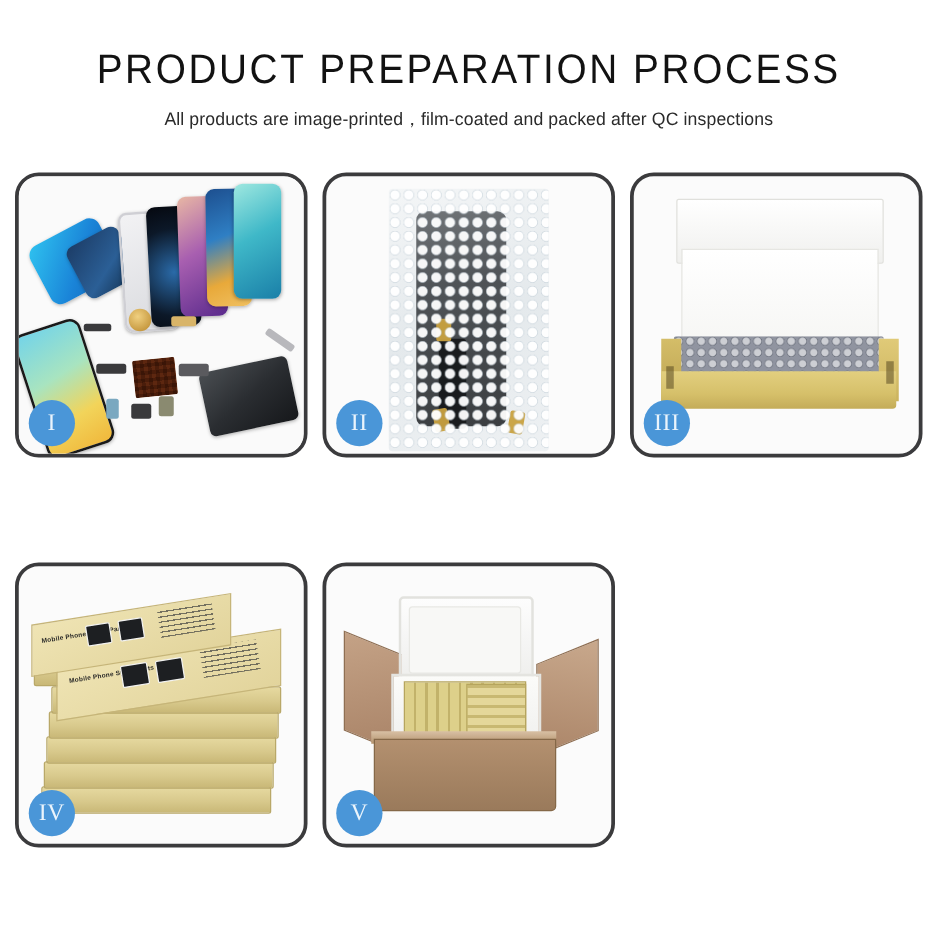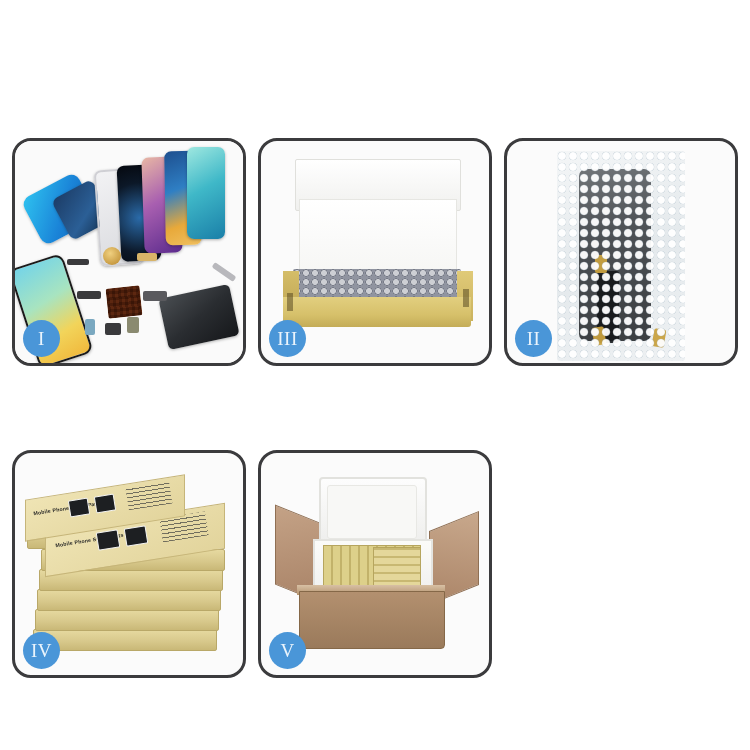--- a/index.html
+++ b/index.html
@@ -318,20 +318,24 @@
   }
   .vi-tape { position: absolute; background: rgba(140,110,80,0.55); }
   .vi-t1 { left: 40px; top: 98px; width: 20px; height: 22px; transform: skewY(11deg); }
   .vi-t2 { left: 44px; top: 158px; width: 18px; height: 16px; transform: skewY(11deg); }
 </style>
 </head>
 <body>
 
 <div class="page">
 
+  <div class="header">
+    <div class="main-title">PRODUCT PREPARATION PROCESS</div>
+    <div class="sub-title">All products are image-printed，film-coated and packed after QC inspections</div>
+  </div>
 
   <div class="grid">
 
     <div class="panel">
       <div class="panel-inner">
         <div class="p1-bg"></div>
         <div class="phone ph-a"></div>
         <div class="phone ph-a2"></div>
         <div class="phone ph-fan1"></div>
         <div class="phone ph-fan2"></div>
@@ -349,44 +353,44 @@
         <div class="part pt6"></div>
         <div class="part pt7"></div>
         <div class="part pt8"></div>
         <div class="part pt9"></div>
       </div>
       <div class="badge">I</div>
     </div>
 
     <div class="panel">
       <div class="panel-inner">
+        <div class="bubble-bag">
+          <div class="screen-inside"></div>
+          <div class="flex-tail"></div>
+          <div class="gold-tab gt1"></div>
+          <div class="gold-tab gt2"></div>
+          <div class="gold-tab gt3"></div>
+          <div class="bubbles"></div>
+        </div>
+      </div>
+      <div class="badge">II</div>
+    </div>
+
+    <div class="panel">
+      <div class="panel-inner">
         <div class="kb-lid-back"></div>
         <div class="kb-foam"></div>
         <div class="kb-bubble-layer"></div>
         <div class="kb-side-l"></div>
         <div class="kb-side-r"></div>
         <div class="kb-front"></div>
         <div class="kb-notch kbn1"></div>
         <div class="kb-notch kbn2"></div>
       </div>
       <div class="badge">III</div>
-    </div>
-
-    <div class="panel">
-      <div class="panel-inner">
-        <div class="bubble-bag">
-          <div class="screen-inside"></div>
-          <div class="flex-tail"></div>
-          <div class="gold-tab gt1"></div>
-          <div class="gold-tab gt2"></div>
-          <div class="gold-tab gt3"></div>
-          <div class="bubbles"></div>
-        </div>
-      </div>
-      <div class="badge">II</div>
     </div>
 
     <div class="panel">
       <div class="panel-inner">
 
         <div class="stack-box" style="left:18px; top:176px; width:182px; height:20px;"></div>
         <div class="stack-box" style="left:20px; top:156px; width:182px; height:20px;"></div>
         <div class="stack-box" style="left:22px; top:136px; width:182px; height:20px;"></div>
         <div class="stack-box" style="left:24px; top:116px; width:182px; height:20px;"></div>
         <div class="stack-box" style="left:26px; top:96px; width:182px; height:20px;"></div>

